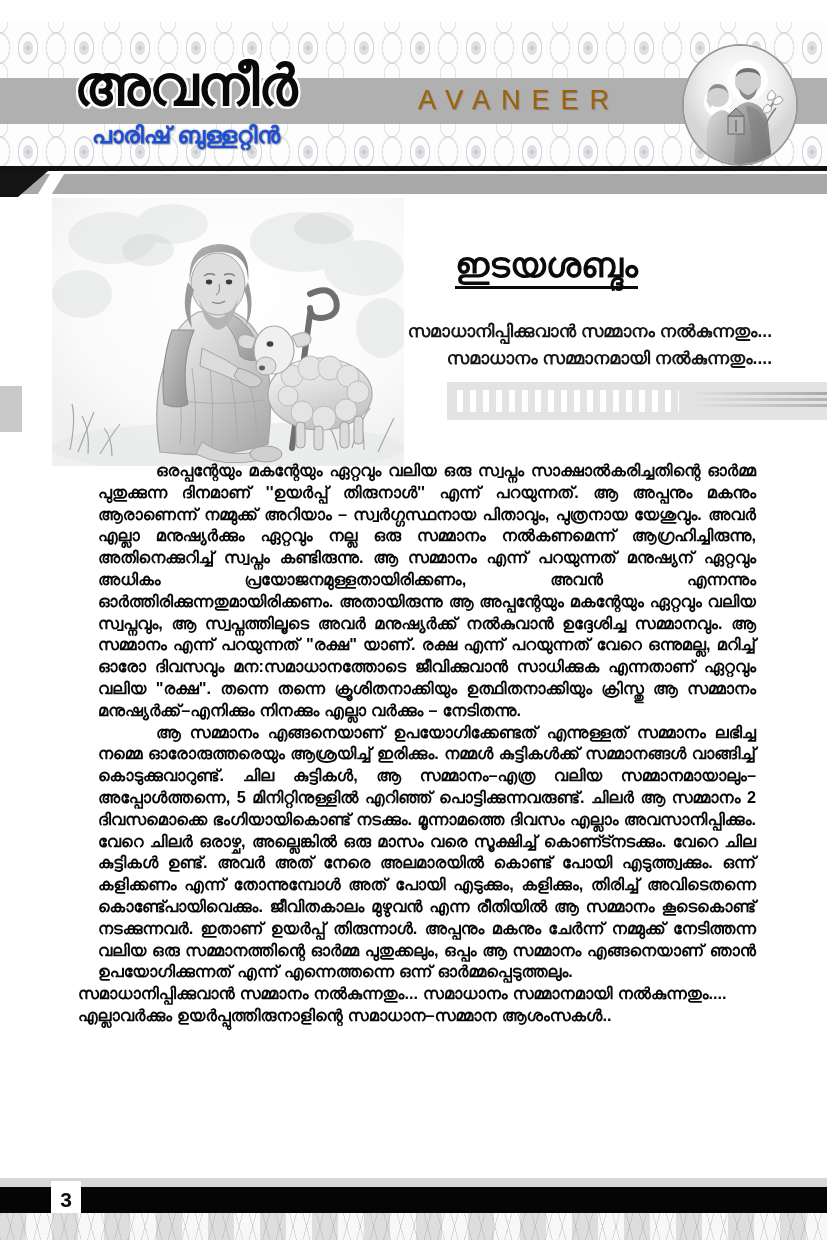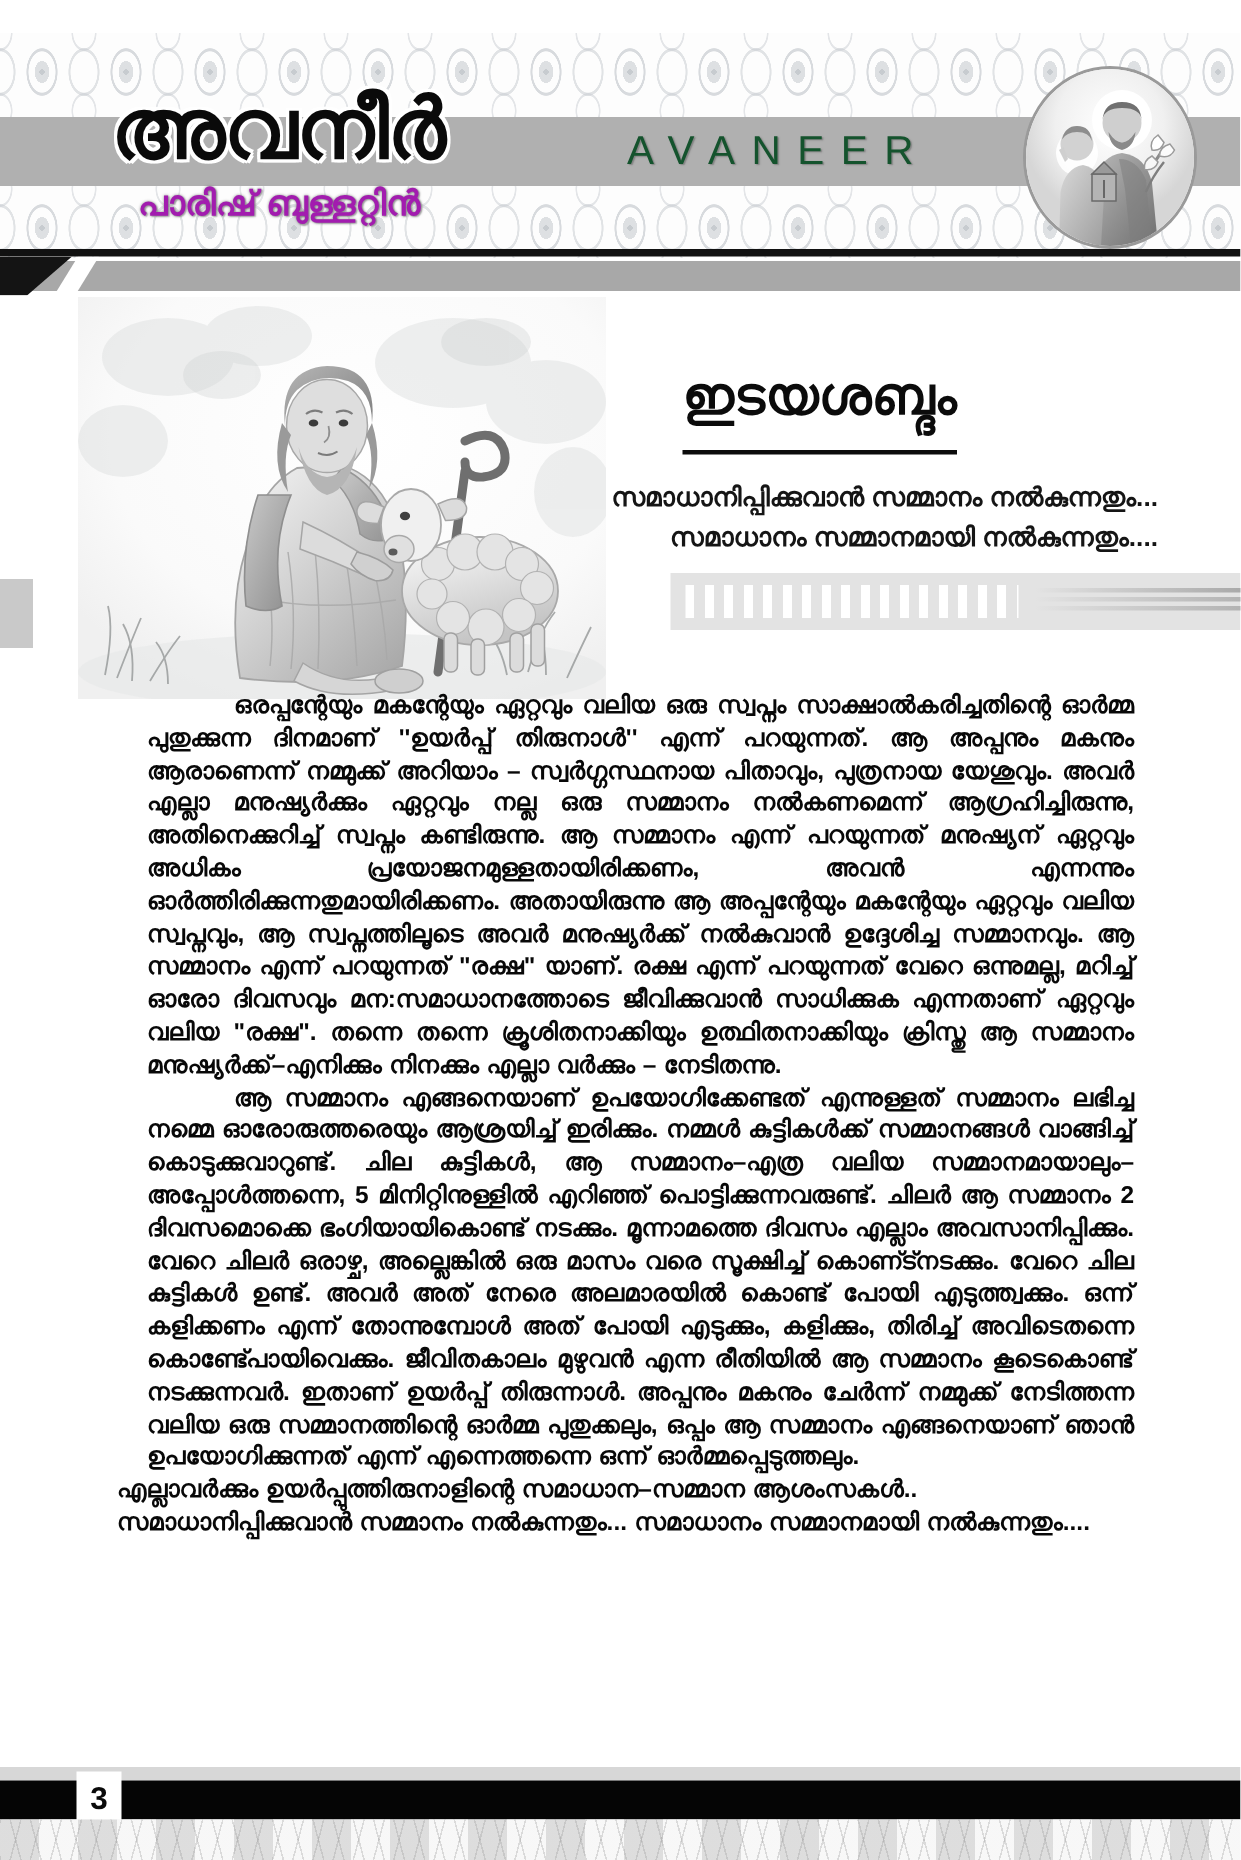--- a/index.html
+++ b/index.html
@@ -80,31 +80,31 @@
        1px 0 0 #fff, -1px 0 0 #fff, 0 1px 0 #fff, 0 -1px 0 #fff,
        2px 0 0 #fff, -2px 0 0 #fff, 0 2px 0 #fff, 0 -2px 0 #fff,
        2px 2px 0 #fff, -2px 2px 0 #fff, 2px -2px 0 #fff, -2px -2px 0 #fff;
   }
   .wordmark-sub {
     position: absolute;
     left: 92px;
     top: 122px;
     font-size: 23px;
     font-weight: bold;
-    color: #a21caf;
+    color: #1d4ed8;
     white-space: nowrap;
     text-shadow: 0 0 2px rgba(120,120,120,0.85), 1px 1px 1px rgba(140,140,140,0.7);
   }
   .wordmark-en {
     position: absolute;
     left: 418px;
     top: 85px;
     font-size: 27px;
     letter-spacing: 11px;
-    color: #14532d;
+    color: #a16207;
     font-weight: 400;
     text-shadow: 1px 1px 1px rgba(90,90,90,0.55);
     white-space: nowrap;
   }
 
   
   .medallion {
     position: absolute;
     right: 29px;
     top: 44px;
@@ -176,21 +176,21 @@
   
   .article-title {
     position: absolute;
     left: 455px;
     top: 246px;
     font-size: 35px;
     font-weight: bold;
     color: #0b0b0b;
     white-space: nowrap;
     border-bottom: 3px solid #0b0b0b;
-    padding-bottom: 15px;
+    padding-bottom: 1px;
     line-height: 1.1;
   }
   .article-subtitle {
     position: absolute;
     left: 352px;
     top: 318px;
     width: 420px;
     text-align: right;
     font-size: 17.5px;
     font-weight: bold;
@@ -518,22 +518,22 @@
   </div>
 
   <div class="tickband">
     <div class="tickband-ticks"></div>
     <div class="tickband-lines"></div>
   </div>
 
   <div class="article-body">
     <p class="indent">ഒരപ്പന്റേയും മകന്റേയും ഏറ്റവും വലിയ ഒരു സ്വപ്നം സാക്ഷാൽകരിച്ചതിന്റെ ഓർമ്മ പുതുക്കുന്ന ദിനമാണ് ''ഉയർപ്പ് തിരുനാൾ'' എന്ന് പറയുന്നത്. ആ അപ്പനും മകനും ആരാണെന്ന് നമ്മുക്ക് അറിയാം – സ്വർഗ്ഗസ്ഥനായ പിതാവും, പുത്രനായ യേശുവും. അവർ എല്ലാ മനുഷ്യർക്കും ഏറ്റവും നല്ല ഒരു സമ്മാനം നൽകണമെന്ന് ആഗ്രഹിച്ചിരുന്നു, അതിനെക്കുറിച്ച് സ്വപ്നം കണ്ടിരുന്നു. ആ സമ്മാനം എന്ന് പറയുന്നത് മനുഷ്യന് ഏറ്റവും അധികം പ്രയോജനമുള്ളതായിരിക്കണം, അവൻ എന്നന്നും ഓർത്തിരിക്കുന്നതുമായിരിക്കണം. അതായിരുന്നു ആ അപ്പന്റേയും മകന്റേയും ഏറ്റവും വലിയ സ്വപ്നവും, ആ സ്വപ്നത്തിലൂടെ അവർ മനുഷ്യർക്ക് നൽകുവാൻ ഉദ്ദേശിച്ച സമ്മാനവും. ആ സമ്മാനം എന്ന് പറയുന്നത് "രക്ഷ" യാണ്. രക്ഷ എന്ന് പറയുന്നത് വേറെ ഒന്നുമല്ല, മറിച്ച് ഓരോ ദിവസവും മന:സമാധാനത്തോടെ ജീവിക്കുവാൻ സാധിക്കുക എന്നതാണ് ഏറ്റവും വലിയ "രക്ഷ". തന്നെ തന്നെ ക്രൂശിതനാക്കിയും ഉത്ഥിതനാക്കിയും ക്രിസ്തു ആ സമ്മാനം മനുഷ്യർക്ക്–എനിക്കും നിനക്കും എല്ലാ വർക്കും – നേടിതന്നു.</p>
     <p class="indent">ആ സമ്മാനം എങ്ങനെയാണ് ഉപയോഗിക്കേണ്ടത് എന്നുള്ളത് സമ്മാനം ലഭിച്ച നമ്മെ ഓരോരുത്തരെയും ആശ്രയിച്ച് ഇരിക്കും. നമ്മൾ കുട്ടികൾക്ക് സമ്മാനങ്ങൾ വാങ്ങിച്ച് കൊടുക്കുവാറുണ്ട്. ചില കുട്ടികൾ, ആ സമ്മാനം–എത്ര വലിയ സമ്മാനമായാലും–അപ്പോൾത്തന്നെ, 5 മിനിറ്റിനുള്ളിൽ എറിഞ്ഞ് പൊട്ടിക്കുന്നവരുണ്ട്. ചിലർ ആ സമ്മാനം 2 ദിവസമൊക്കെ ഭംഗിയായികൊണ്ട് നടക്കും. മൂന്നാമത്തെ ദിവസം എല്ലാം അവസാനിപ്പിക്കും. വേറെ ചിലർ ഒരാഴ്ച, അല്ലെങ്കിൽ ഒരു മാസം വരെ സൂക്ഷിച്ച് കൊണ്ട്നടക്കും. വേറെ ചില കുട്ടികൾ ഉണ്ട്. അവർ അത് നേരെ അലമാരയിൽ കൊണ്ട് പോയി എടുത്ത്വക്കും. ഒന്ന് കളിക്കണം എന്ന് തോന്നുമ്പോൾ അത് പോയി എടുക്കും, കളിക്കും, തിരിച്ച് അവിടെതന്നെ കൊണ്ട്പോയിവെക്കും. ജീവിതകാലം മുഴുവൻ എന്ന രീതിയിൽ ആ സമ്മാനം കൂടെകൊണ്ട് നടക്കുന്നവർ. ഇതാണ് ഉയർപ്പ് തിരുന്നാൾ. അപ്പനും മകനും ചേർന്ന് നമ്മുക്ക് നേടിത്തന്ന വലിയ ഒരു സമ്മാനത്തിന്റെ ഓർമ്മ പുതുക്കലും, ഒപ്പം ആ സമ്മാനം എങ്ങനെയാണ് ഞാൻ ഉപയോഗിക്കുന്നത് എന്ന് എന്നെത്തന്നെ ഒന്ന് ഓർമ്മപ്പെടുത്തലും.</p>
+    <p class="flat">സമാധാനിപ്പിക്കുവാൻ സമ്മാനം നൽകുന്നതും... സമാധാനം സമ്മാനമായി നൽകുന്നതും....</p>
     <p class="flat">എല്ലാവർക്കും ഉയർപ്പുത്തിരുനാളിന്റെ സമാധാന–സമ്മാന ആശംസകൾ..</p>
-    <p class="flat">സമാധാനിപ്പിക്കുവാൻ സമ്മാനം നൽകുന്നതും... സമാധാനം സമ്മാനമായി നൽകുന്നതും....</p>
   </div>
 
   <div class="byline">എസ്. ഫാ. ജോയ് ചിറ്റിലപ്പിള്ളി, വികാരി</div>
 
   <div class="footer-bar"></div>
   <div class="footer-black"></div>
   <div class="page-number">3</div>
   <div class="footer-texture"></div>
 
 </div>

